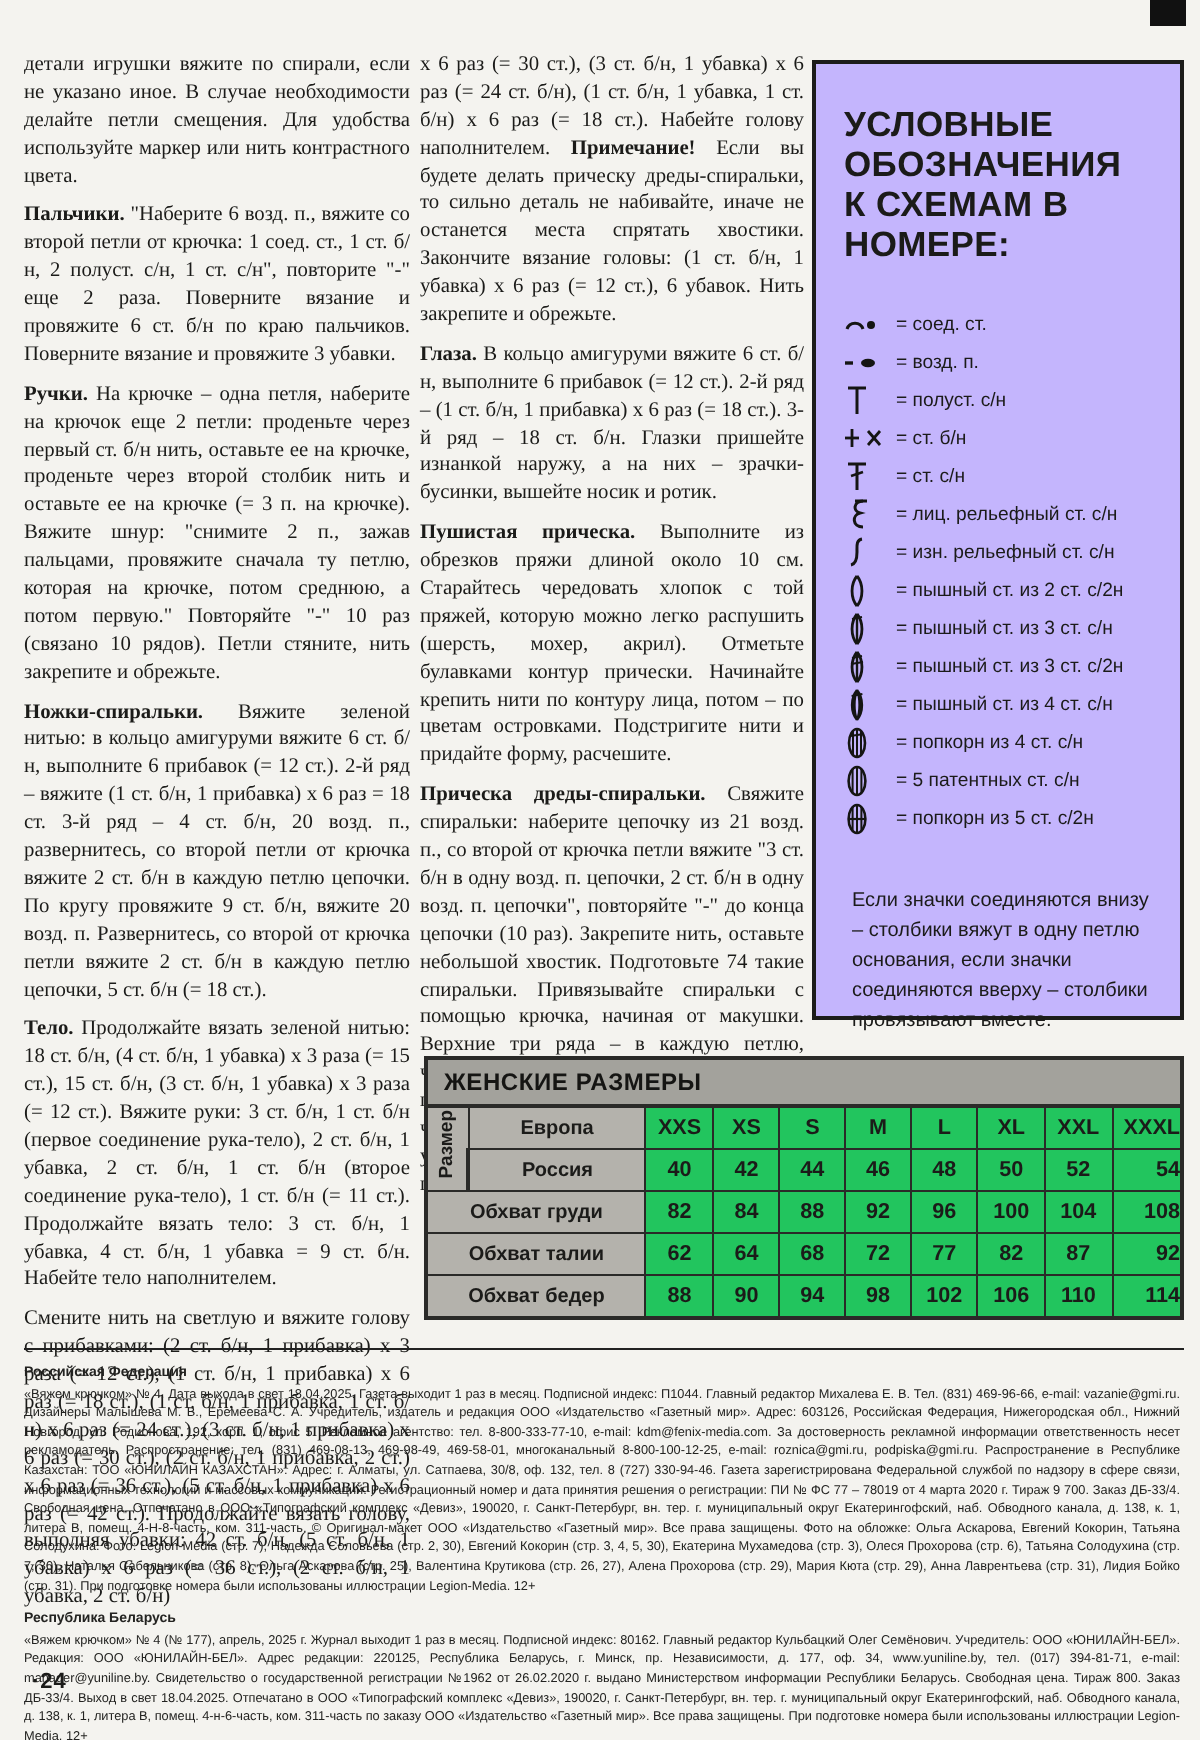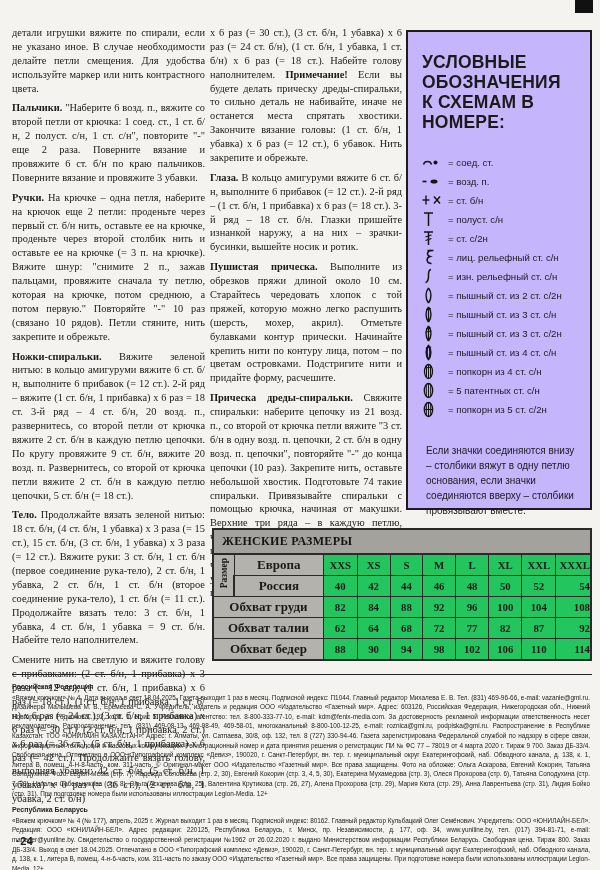--- a/index.html
+++ b/index.html
@@ -23,31 +23,31 @@
   #legend-rows{margin-top:20px;}
   .leg-row{display:flex;align-items:center;height:19px;}
   .leg-ico{width:26px;display:flex;align-items:center;justify-content:flex-start;flex:none;}
   .leg-lab{font-size:9.6px;white-space:nowrap;}
   #legend-note{margin-top:24px;font-size:10px;line-height:1.5;padding-left:4px;}
 
   
   #edge-mark{position:absolute;left:575px;top:0;width:18px;height:13px;background:#111;}
 
   
-  #size-table-wrap{position:absolute;left:212px;top:528px;width:380px;font-family:Liberation Serif, serif;}
+  #size-table-wrap{position:absolute;left:212px;top:528px;width:380px;}
   table{border-collapse:collapse;width:100%;}
   #size-title{background:#a3a29c;border:2px solid #2a2a28;border-bottom:1px solid #2a2a28;
     font-size:12px;font-weight:800;padding:4px 8px;letter-spacing:.3px;color:#151513;}
   td{border:1px solid #2a2a28;padding:0;height:20px;text-align:center;vertical-align:middle;}
   tr:last-child td{border-bottom:2px solid #2a2a28;}
   td:first-child{border-left:2px solid #2a2a28;}
   td:last-child{border-right:2px solid #2a2a28;text-align:right;}
   .rot-cell{width:20px;background:#b4b2ac;}
   .rot{writing-mode:vertical-rl;transform:rotate(180deg);font-size:9.5px;font-weight:700;display:inline-block;}
-  .lab-cell{width:84px;background:#b4b2ac;font-size:13px;font-weight:700;padding:0 4px;}
+  .lab-cell{width:84px;background:#b4b2ac;font-size:10px;font-weight:700;padding:0 4px;}
   .dat-cell{background:#22c55e;font-size:10.8px;font-weight:600;width:34px;}
 
   
   #footer-rule{position:absolute;left:12px;top:674px;width:580px;height:0;border-top:1.5px solid #222;}
   #footer{position:absolute;left:12px;top:682px;width:578px;font-size:6.4px;line-height:1.5;
     text-align:justify;color:#232321;}
   .foot-head{font-weight:800;font-size:7px;margin:0;}
   .foot-par{margin:0 0 7px 0;}
   #page-number{position:absolute;left:16px;top:835px;font-size:11px;font-weight:800;letter-spacing:.5px;}
 </style>
@@ -89,48 +89,47 @@
         <span class="leg-ico">
           <svg width="17" height="14" viewBox="0 0 17 14">
             <line x1="0.5" y1="7.5" x2="4.5" y2="7.5" stroke="#151513" fill="none" stroke-width="1.7"></line>
             <ellipse cx="12" cy="7.5" rx="3.5" ry="2.1" fill="#151513"></ellipse>
           </svg>
         </span>
         <span class="leg-lab">= возд. п.</span>
       </div>
       <div class="leg-row">
         <span class="leg-ico">
+          <svg width="13" height="16" viewBox="0 0 13 16">
+            <line x1="6.5" y1="2" x2="6.5" y2="15" stroke="#151513" fill="none" stroke-width="1.5"></line>
+            <line x1="2" y1="2" x2="11" y2="2" stroke="#151513" fill="none" stroke-width="1.5"></line>
+          </svg>
+        </span>
+        <span class="leg-lab">= полуст. с/н</span>
+      </div>
+      <div class="leg-row">
+        <span class="leg-ico">
           <svg width="19" height="14" viewBox="0 0 19 14">
             <line x1="4" y1="2.5" x2="4" y2="11.5" stroke="#151513" fill="none" stroke-width="1.4"></line>
             <line x1="0.5" y1="7" x2="7.5" y2="7" stroke="#151513" fill="none" stroke-width="1.4"></line>
             <line x1="12" y1="3.5" x2="18" y2="10.5" stroke="#151513" fill="none" stroke-width="1.4"></line>
             <line x1="18" y1="3.5" x2="12" y2="10.5" stroke="#151513" fill="none" stroke-width="1.4"></line>
           </svg>
         </span>
         <span class="leg-lab">= ст. б/н</span>
       </div>
       <div class="leg-row">
         <span class="leg-ico">
           <svg width="13" height="16" viewBox="0 0 13 16">
             <line x1="6.5" y1="2" x2="6.5" y2="15" stroke="#151513" fill="none" stroke-width="1.5"></line>
             <line x1="2" y1="2" x2="11" y2="2" stroke="#151513" fill="none" stroke-width="1.5"></line>
-          </svg>
-        </span>
-        <span class="leg-lab">= полуст. с/н</span>
-      </div>
-      <div class="leg-row">
-        <span class="leg-ico">
-          <svg width="13" height="16" viewBox="0 0 13 16">
-            <line x1="6.5" y1="2" x2="6.5" y2="15" stroke="#151513" fill="none" stroke-width="1.5"></line>
-            <line x1="2" y1="2" x2="11" y2="2" stroke="#151513" fill="none" stroke-width="1.5"></line>
-            <line x1="3.5" y1="7" x2="9.5" y2="5" stroke="#151513" fill="none" stroke-width="1.2"></line>
-            <line x1="3.5" y1="10.5" x2="9.5" y2="8.5" stroke="#151513" fill="none" stroke-width="1.2"></line>
-          </svg>
-        </span>
-        <span class="leg-lab">= ст. с/2н</span>
+            <line x1="3.5" y1="8" x2="9.5" y2="6" stroke="#151513" fill="none" stroke-width="1.2"></line>
+          </svg>
+        </span>
+        <span class="leg-lab">= ст. с/н</span>
       </div>
       <div class="leg-row">
         <span class="leg-ico">
           <svg width="13" height="16" viewBox="0 0 13 16">
             <line x1="5.5" y1="1.5" x2="11.5" y2="1.5" stroke="#151513" fill="none" stroke-width="1.5"></line>
             <path d="M9.5 1.5 C4.5 1.8 4.5 6.5 8 7.5 C4 8.5 4 14.5 9.5 14.5" stroke="#151513" fill="none" stroke-width="1.5"></path>
           </svg>
         </span>
         <span class="leg-lab">= лиц. рельефный ст. с/н</span>
       </div>

